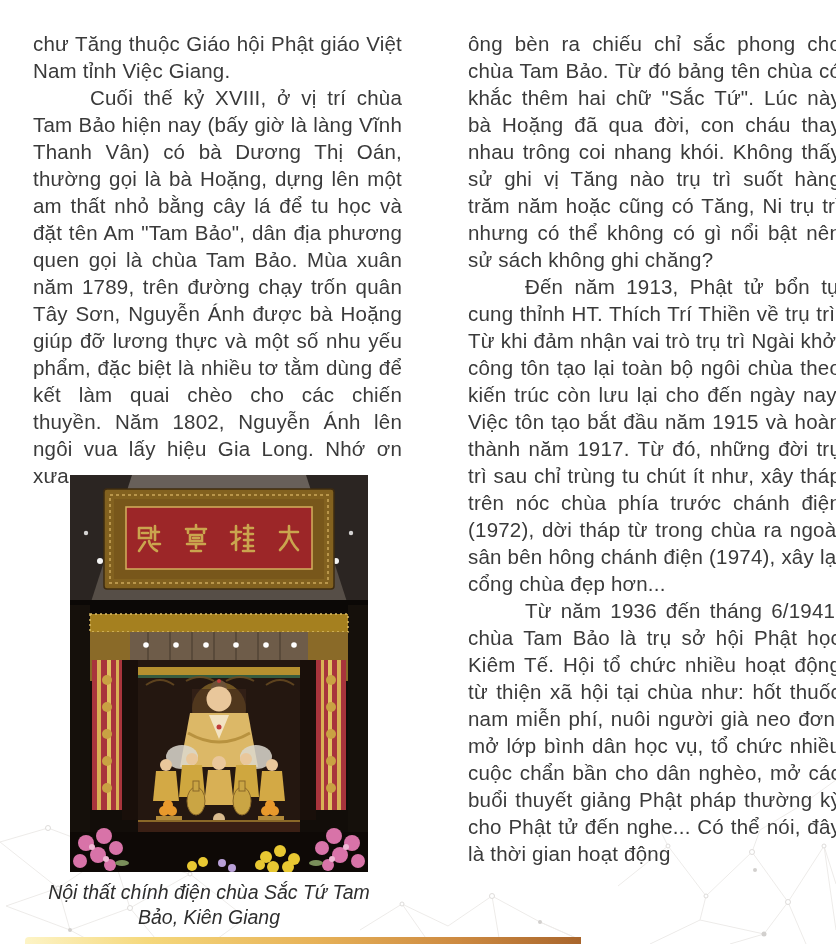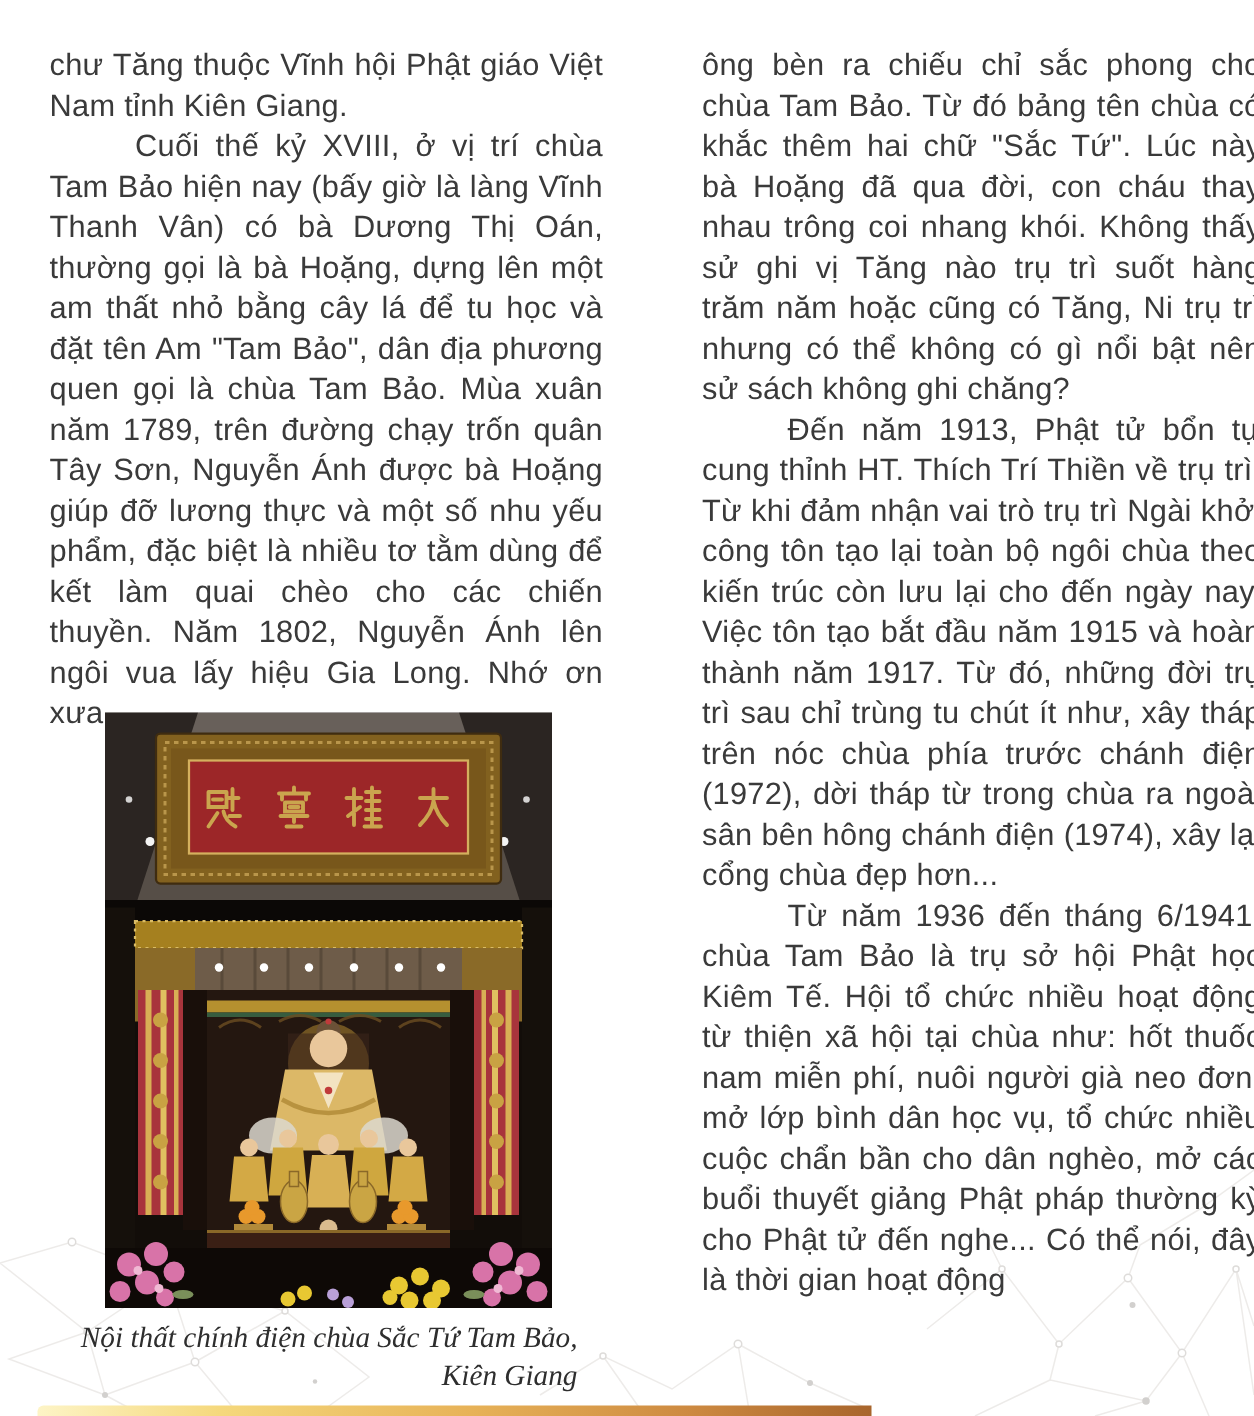--- a/index.html
+++ b/index.html
@@ -17,22 +17,22 @@
   .col-left{left:33px;width:369px;}
   .col-right{left:468px;width:373px;}
   .col p{margin:0;}
   .col p.indent{text-indent:57px;}
   .figure{
     position:absolute;left:70px;top:475px;width:298px;height:397px;z-index:2;
   }
   .figure svg{display:block;}
   .fig-caption{
     position:absolute;left:33px;top:880px;width:352px;z-index:2;
-    font-family:Liberation Serif, serif;font-style:italic;
-    font-size:19.5px;line-height:25px;color:#2e2e2e;text-align:right;
+    font-family:Liberation Sans, sans-serif;font-style:italic;
+    font-size:19.5px;line-height:25px;color:#2e2e2e;text-align:center;
   }
   .footer-bar{
     position:absolute;left:25px;top:937px;width:556px;height:9px;z-index:1;
     border-top-left-radius:4px;
     background:linear-gradient(90deg,#fdf4c6 0%,#f5d87c 22%,#e7b258 52%,#cd8a41 78%,#a8652c 100%);
   }
 </style>
 </head>
 <body>
 
@@ -59,21 +59,21 @@
   <g fill="#d2d0ce">
     <circle cx="70" cy="930" r="2"></circle>
       <circle cx="540" cy="922" r="2"></circle>
     <circle cx="764" cy="934" r="2.5"></circle>
       <circle cx="755" cy="870" r="2"></circle>
     <circle cx="210" cy="921" r="1.5"></circle>
   </g>
 </svg>
 
 <div class="col col-left">
-  <p>chư Tăng thuộc Vĩnh hội Phật giáo Việt Nam tỉnh Kiên Giang.</p>
+  <p>chư Tăng thuộc Giáo hội Phật giáo Việt Nam tỉnh Việc Giang.</p>
   <p class="indent">Cuối thế kỷ XVIII, ở vị trí chùa Tam Bảo hiện nay (bấy giờ là làng Vĩnh Thanh Vân) có bà Dương Thị Oán, thường gọi là bà Hoặng, dựng lên một am thất nhỏ bằng cây lá để tu học và đặt tên Am "Tam Bảo", dân địa phương quen gọi là chùa Tam Bảo. Mùa xuân năm 1789, trên đường chạy trốn quân Tây Sơn, Nguyễn Ánh được bà Hoặng giúp đỡ lương thực và một số nhu yếu phẩm, đặc biệt là nhiều tơ tằm dùng để kết làm quai chèo cho các chiến thuyền. Năm 1802, Nguyễn Ánh lên ngôi vua lấy hiệu Gia Long. Nhớ ơn xưa,</p>
 </div>
 
 <div class="col col-right">
   <p>ông bèn ra chiếu chỉ sắc phong cho chùa Tam Bảo. Từ đó bảng tên chùa có khắc thêm hai chữ "Sắc Tứ". Lúc này bà Hoặng đã qua đời, con cháu thay nhau trông coi nhang khói. Không thấy sử ghi vị Tăng nào trụ trì suốt hàng trăm năm hoặc cũng có Tăng, Ni trụ trì nhưng có thể không có gì nổi bật nên sử sách không ghi chăng?</p>
   <p class="indent">Đến năm 1913, Phật tử bổn tự cung thỉnh HT. Thích Trí Thiền về trụ trì. Từ khi đảm nhận vai trò trụ trì Ngài khởi công tôn tạo lại toàn bộ ngôi chùa theo kiến trúc còn lưu lại cho đến ngày nay. Việc tôn tạo bắt đầu năm 1915 và hoàn thành năm 1917. Từ đó, những đời trụ trì sau chỉ trùng tu chút ít như, xây tháp trên nóc chùa phía trước chánh điện (1972), dời tháp từ trong chùa ra ngoài sân bên hông chánh điện (1974), xây lại cổng chùa đẹp hơn...</p>
   <p class="indent">Từ năm 1936 đến tháng 6/1941, chùa Tam Bảo là trụ sở hội Phật học Kiêm Tế. Hội tổ chức nhiều hoạt động từ thiện xã hội tại chùa như: hốt thuốc nam miễn phí, nuôi người già neo đơn, mở lớp bình dân học vụ, tổ chức nhiều cuộc chẩn bần cho dân nghèo, mở các buổi thuyết giảng Phật pháp thường kỳ cho Phật tử đến nghe... Có thể nói, đây là thời gian hoạt động</p>
 </div>
 
 <div class="figure">

